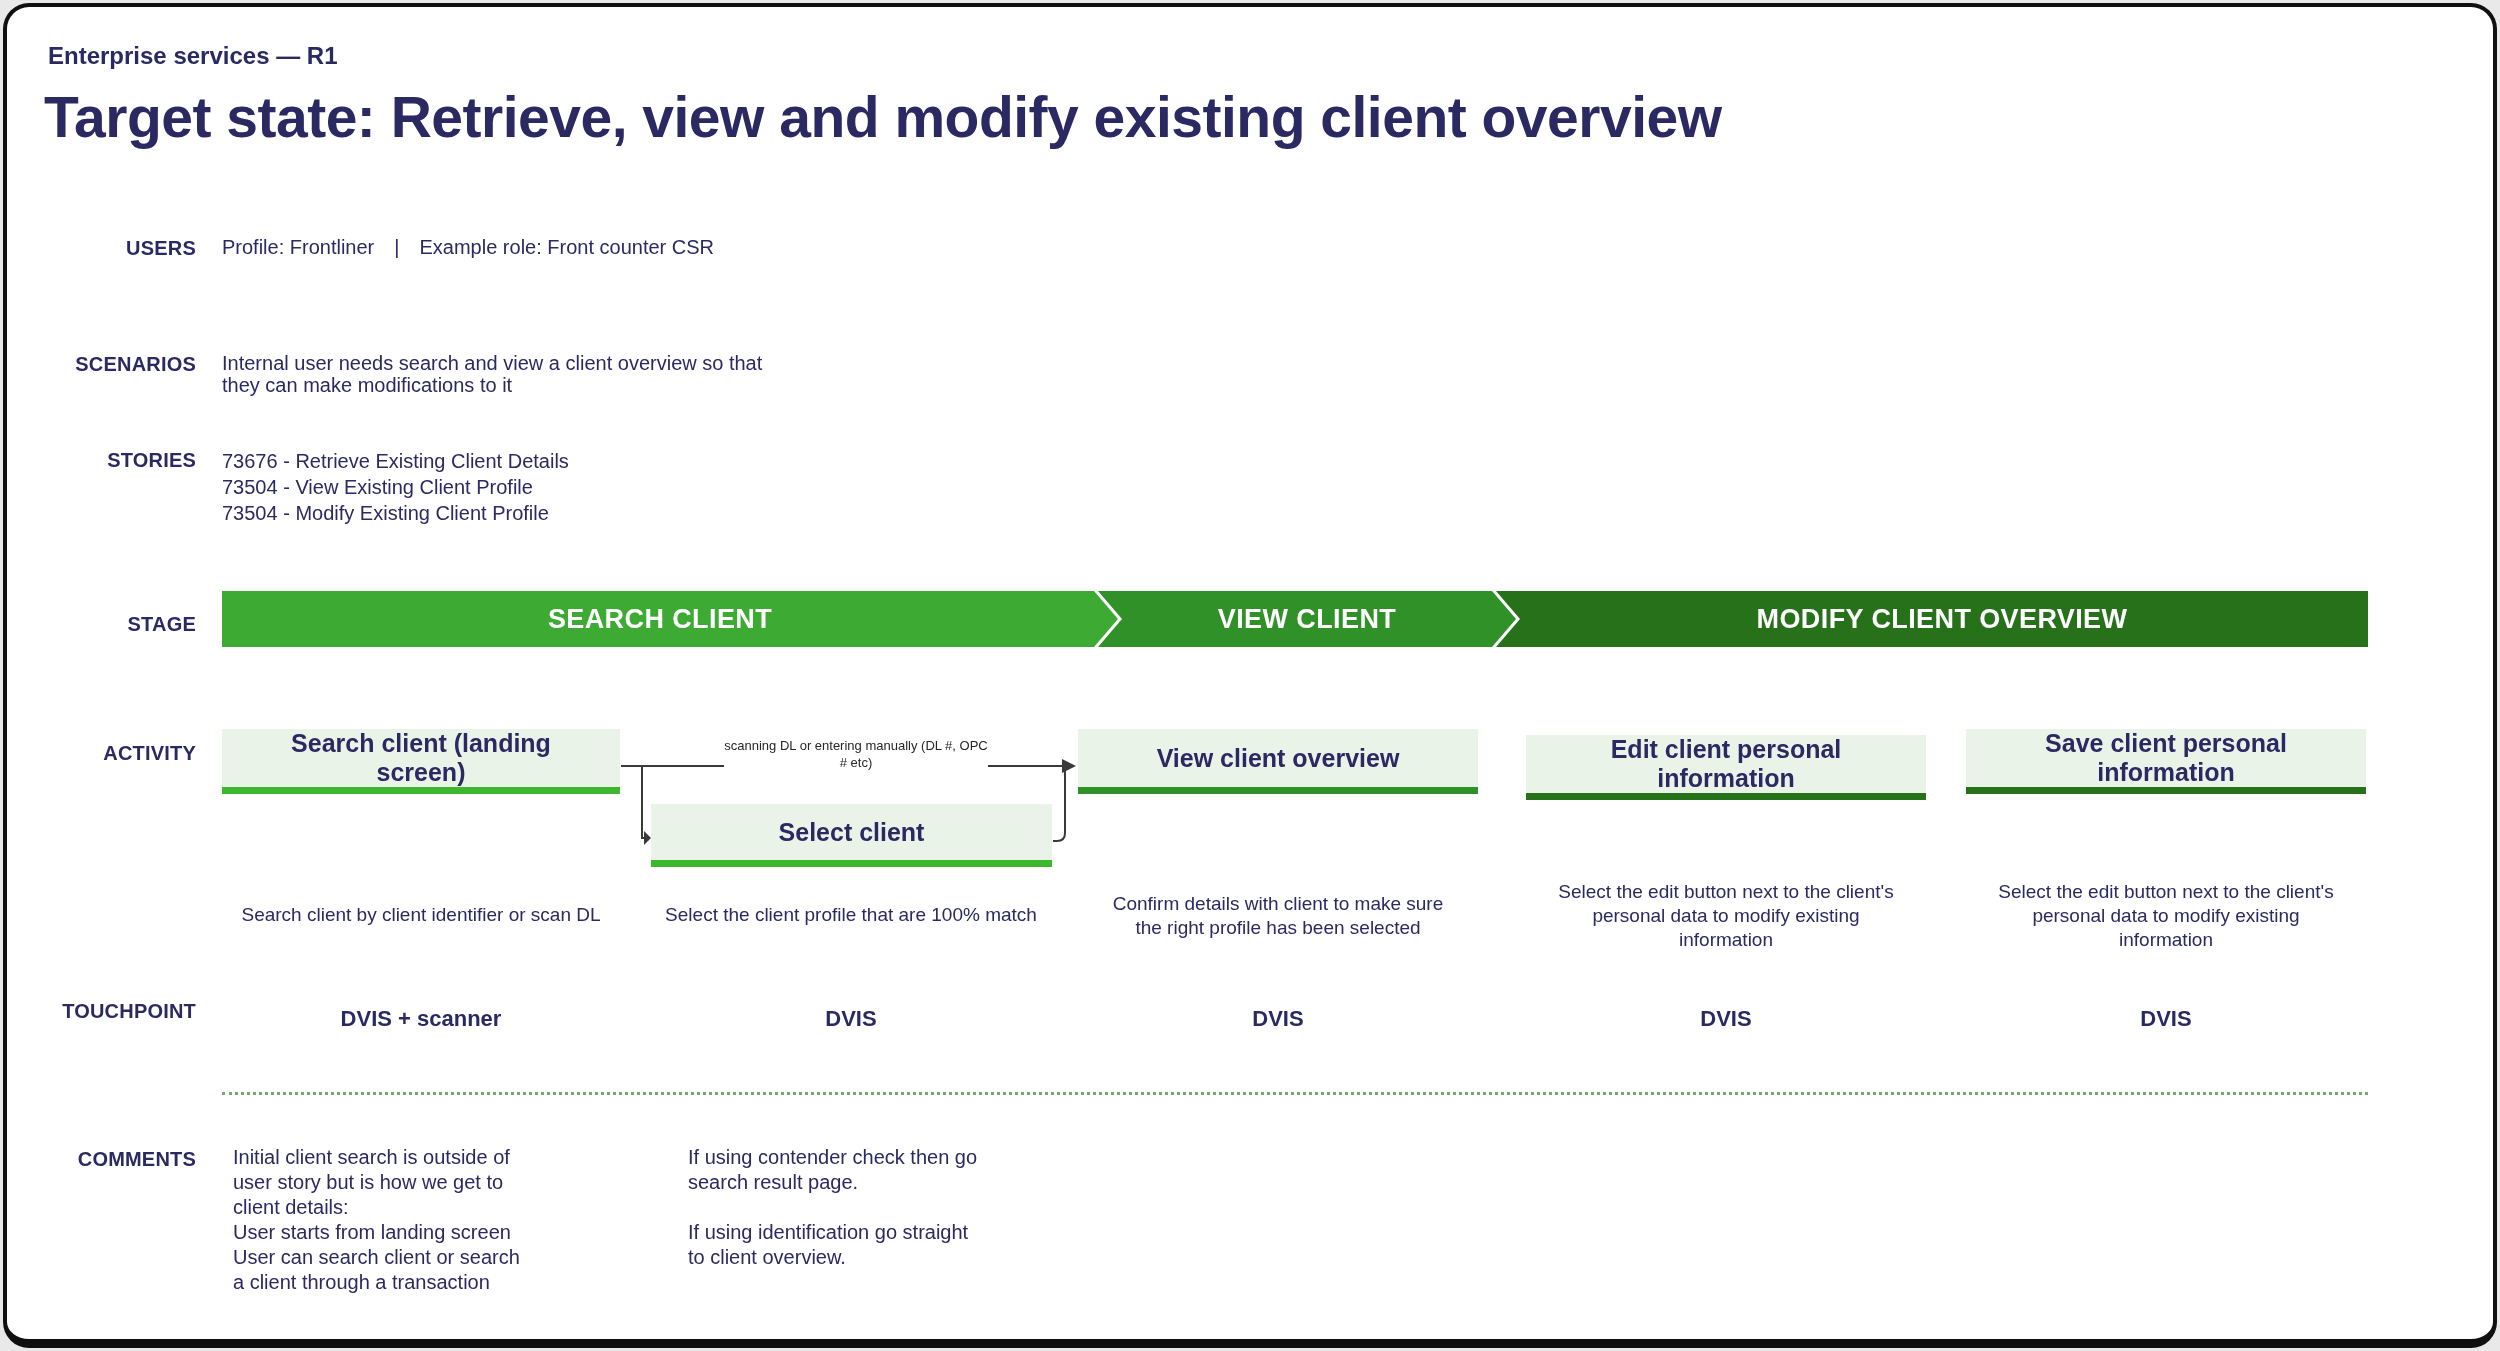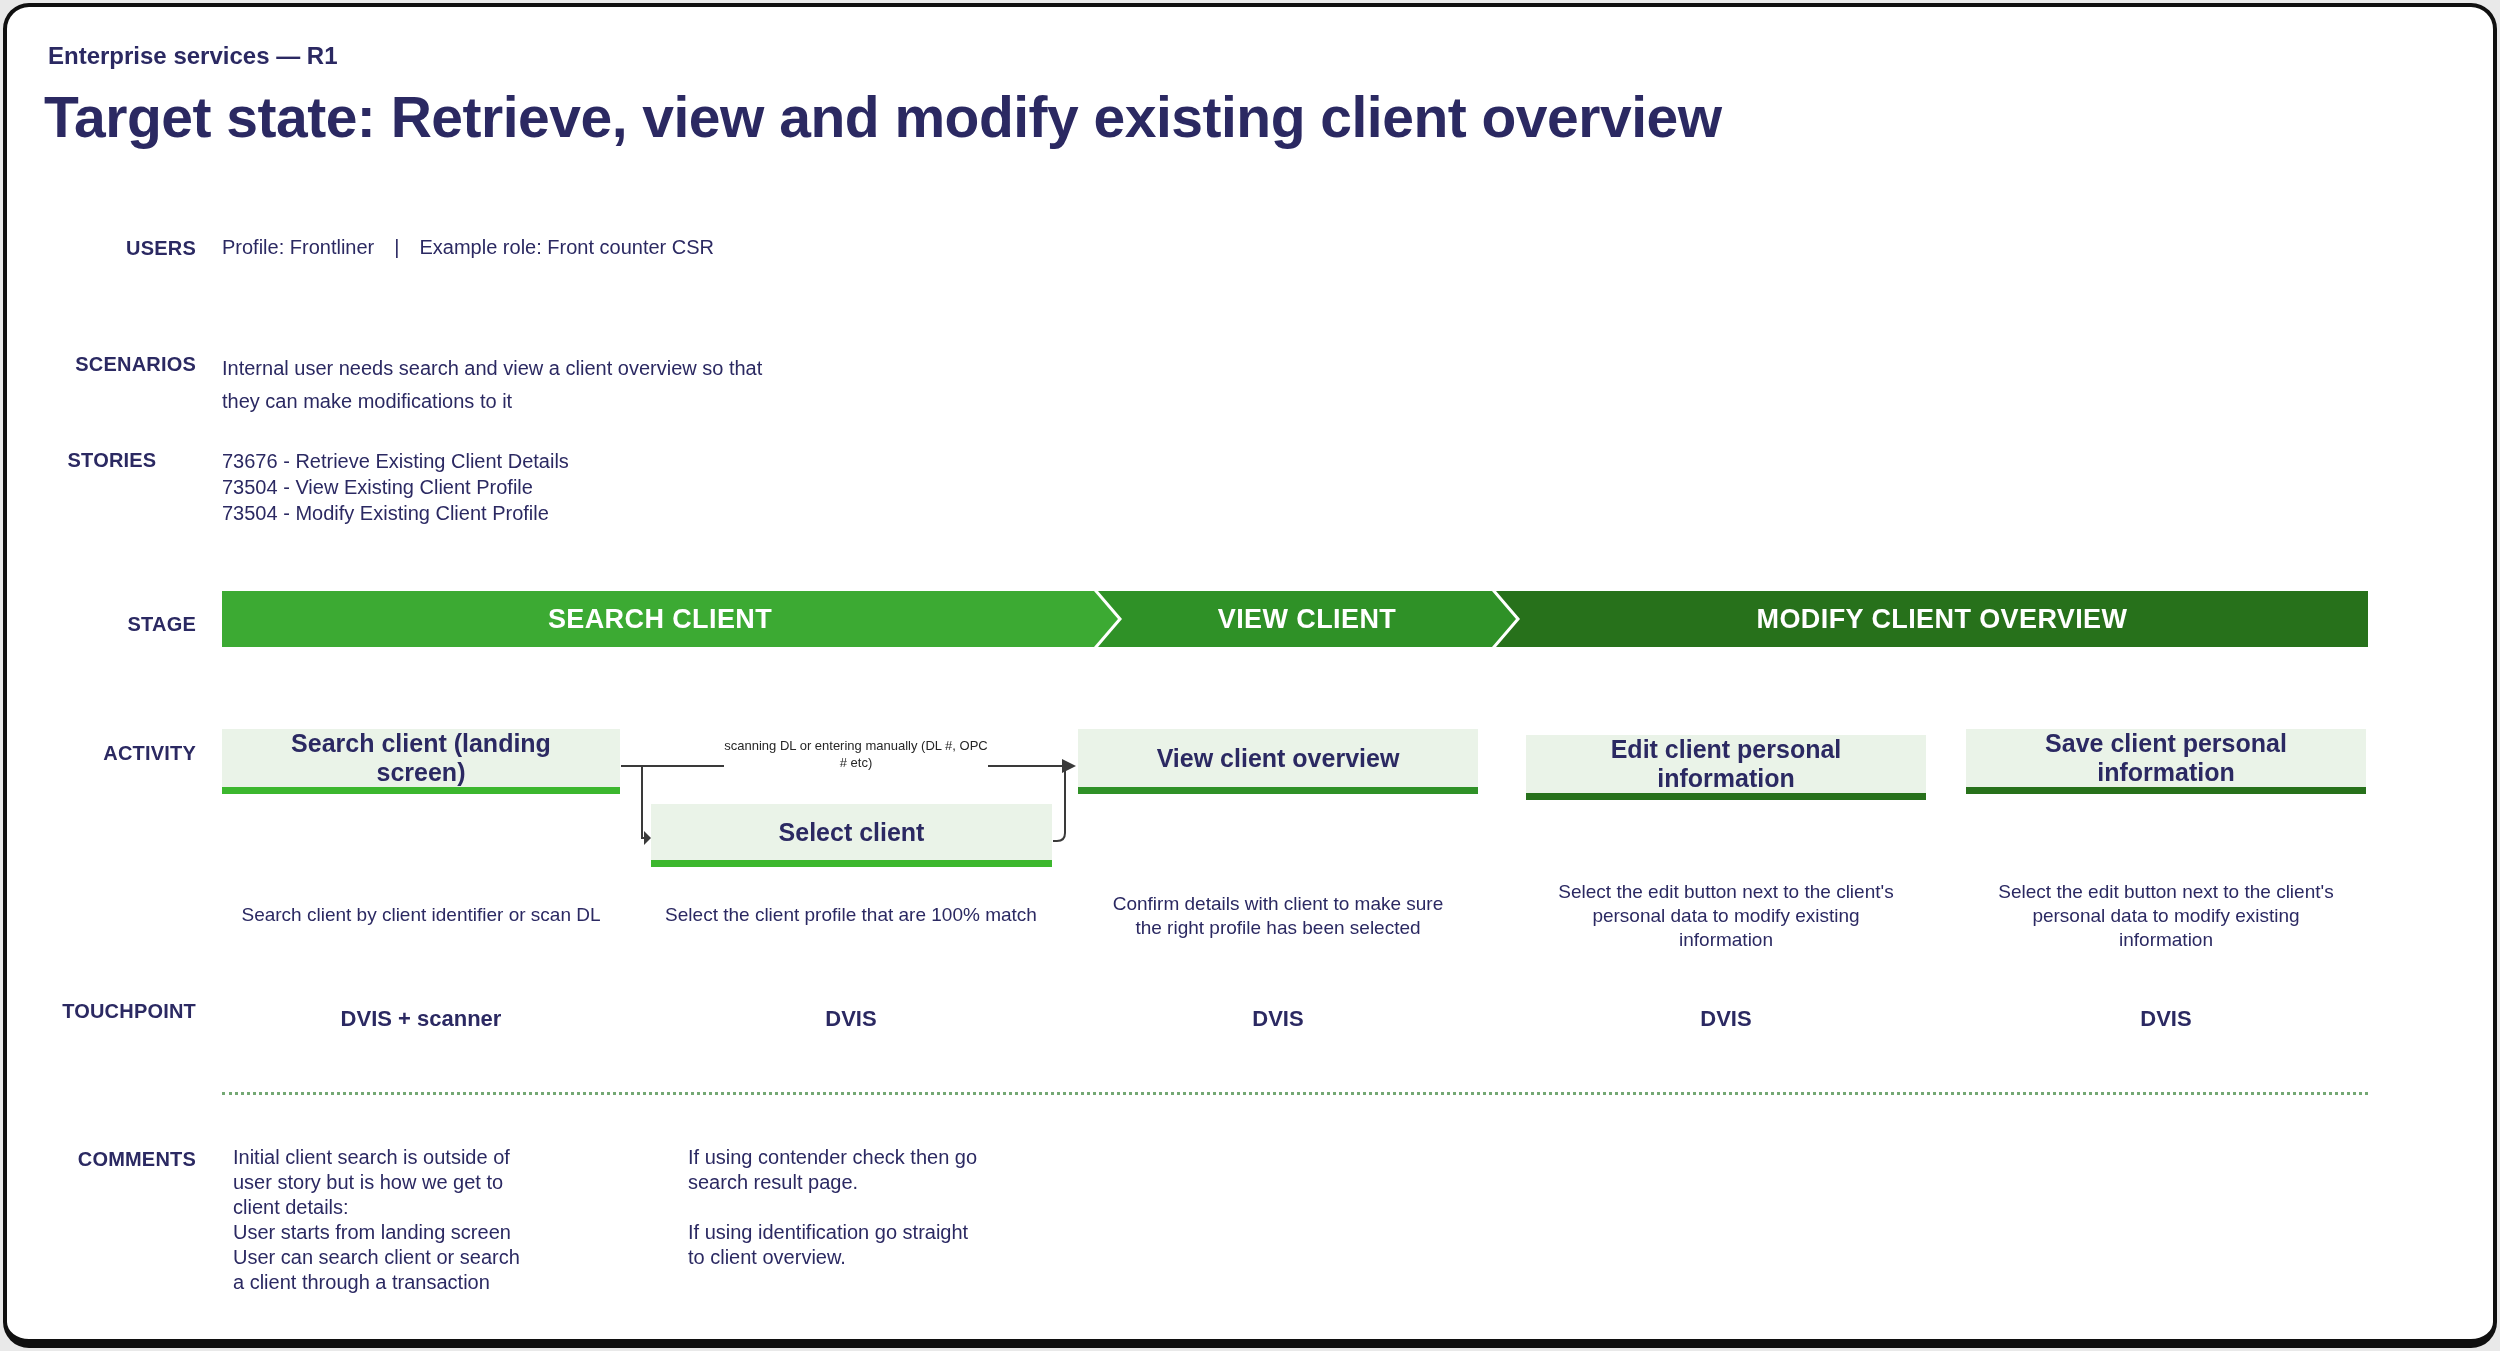--- a/index.html
+++ b/index.html
@@ -12,21 +12,21 @@
     background:#e9e9e9;overflow:hidden;
   }
   .frame{
     position:absolute;inset:3px;background:#ffffff;
     border:4px solid #101010;border-bottom-width:9px;border-radius:26px;
   }
   .abs{position:absolute;}
   .kicker{left:48px;top:42px;font-size:24px;font-weight:bold;}
   .title{left:44px;top:84px;font-size:57px;font-weight:bold;letter-spacing:-0.5px;white-space:nowrap;}
   .rowlabel{left:28px;width:168px;text-align:right;font-weight:bold;font-size:20px;letter-spacing:0.2px;}
-  .body-text{font-size:20px;line-height:33px;white-space:pre-line;}
+  .body-text{font-size:20px;line-height:22px;white-space:pre-line;}
   .users-line{left:222px;top:236px;font-size:20px;}
   .users-line .sep{margin:0 20px;}
   .scenarios-text{left:222px;top:352px;width:640px;}
   .stories-text{left:222px;top:448px;font-size:20px;line-height:26px;}
   
   .stage-band{left:222px;top:591px;width:2146px;height:67px;}
   .stage-seg{
     position:absolute;top:0;height:56px;display:flex;align-items:center;justify-content:center;
     color:#ffffff;font-weight:bold;font-size:27px;letter-spacing:0.4px;white-space:nowrap;
   }
@@ -66,21 +66,21 @@
 
   <div class="abs rowlabel" style="top:237px;">USERS</div>
   <div class="abs users-line">
     <span>Profile: Frontliner</span><span class="sep">|</span><span>Example role: Front counter CSR</span>
   </div>
 
   <div class="abs rowlabel" style="top:353px;">SCENARIOS</div>
   <div class="abs body-text scenarios-text">Internal user needs search and view a client overview so that
 they can make modifications to it</div>
 
-  <div class="abs rowlabel" style="top:449px;text-align:center;">STORIES</div>
+  <div class="abs rowlabel" style="top:449px;">STORIES</div>
   <div class="abs stories-text">
     <div>73676 - Retrieve Existing Client Details</div>
     <div>73504 - View Existing Client Profile</div>
     <div>73504 - Modify Existing Client Profile</div>
   </div>
 
   <div class="abs rowlabel" style="top:613px;">STAGE</div>
   <div class="abs stage-band">
     <div class="stage-seg seg1" style="background-color: rgb(60, 170, 51);">
       <span>SEARCH CLIENT</span>

